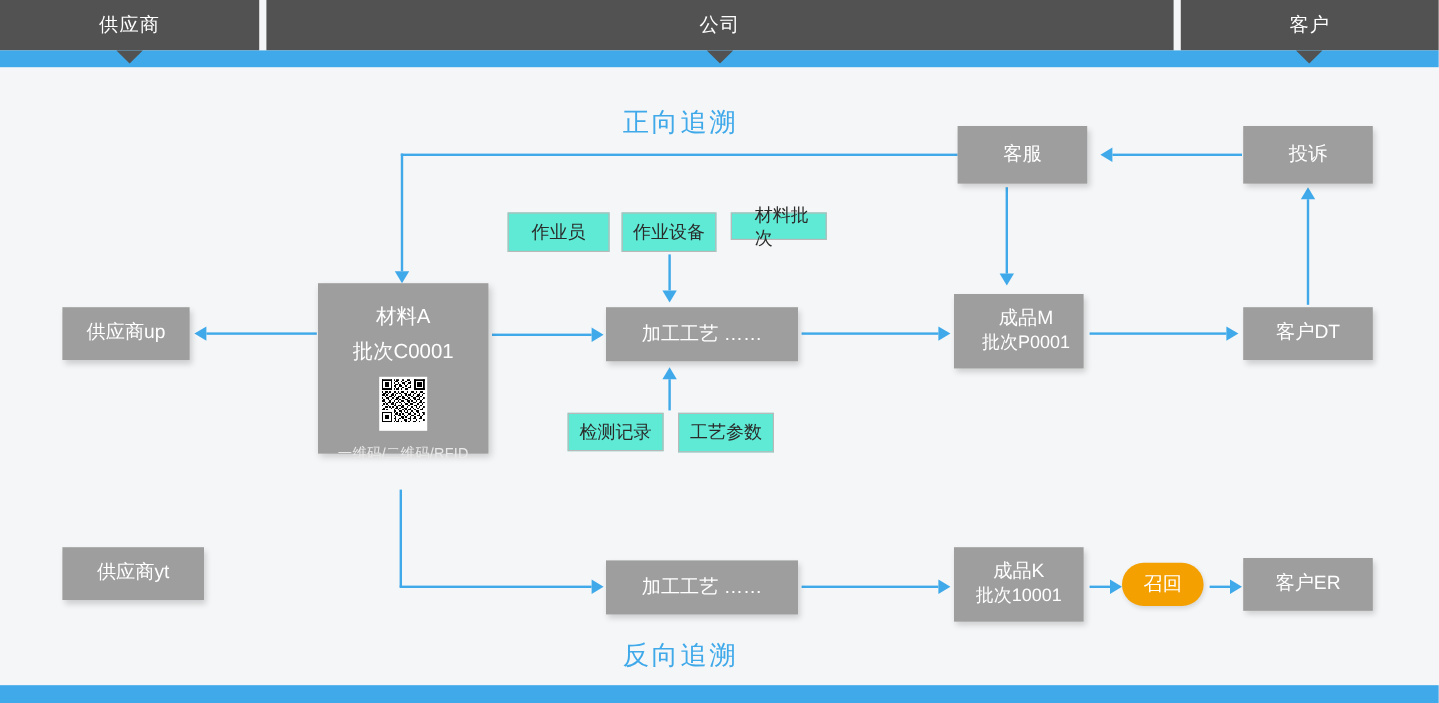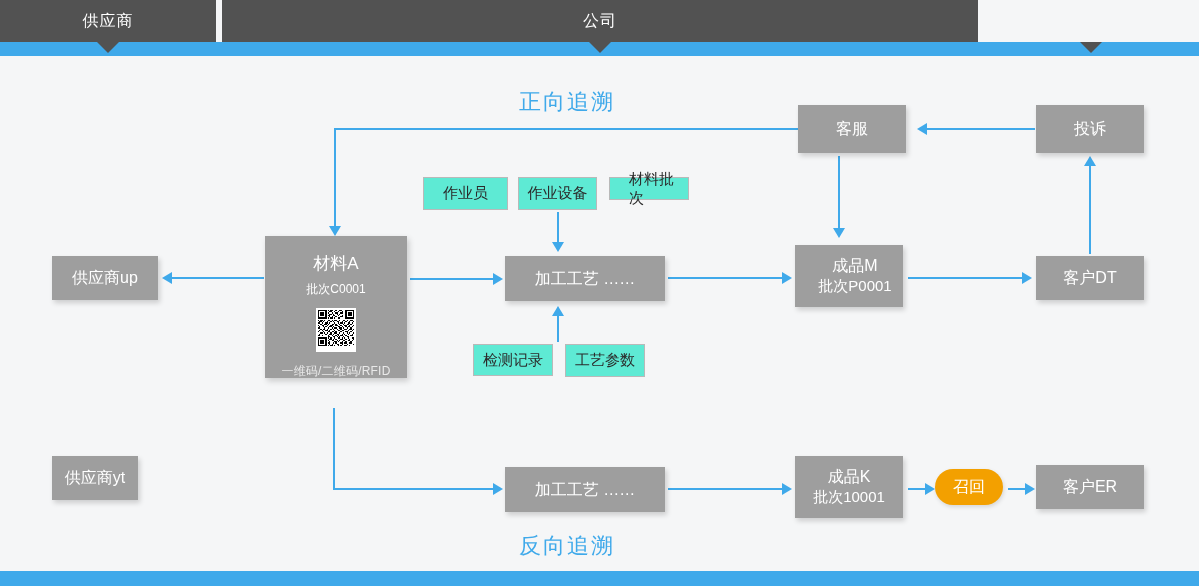--- a/index.html
+++ b/index.html
@@ -68,21 +68,21 @@
   }
 
   .mat-box {
     position: absolute;
     background: #9e9e9e;
     box-shadow: 2px 3px 6px rgba(0,0,0,0.18);
     color: #ffffff;
     display: flex; flex-direction: column; align-items: center;
   }
   .mat-title { font-size: 17px; margin-top: 16px; }
-  .mat-batch { font-size: 12px; margin-top: 6px; }
+  .mat-batch { font-size: 17px; margin-top: 6px; }
   .qr { margin-top: 10px; background:#fff; padding:2px; }
   .mat-foot { font-size: 12px; margin-top: 11px; color: #e9e9e9; letter-spacing: .2px; }
 
   
   .blue-title {
     position: absolute;
     color: #3fa9ea;
     font-size: 22px;
     letter-spacing: 2px;
     white-space: nowrap;
@@ -102,20 +102,23 @@
 
 <div id="stage">
 
   <div class="header-row">
     <div class="tab" style="left:222px; width:756px;">
       <span>公司</span>
     </div>
     <div class="tab" style="left:0px; width:216px;">
       <span>供应商</span>
     </div>
+    <div class="tab" style="left:984px; width:215px;">
+      <span>客户</span>
+    </div>
   </div>
   <div class="header-bar"></div>
   <div class="tab-pointer" style="left:97px;"></div>
   <div class="tab-pointer" style="left:589px;"></div>
   <div class="tab-pointer" style="left:1080px;"></div>
 
   <div class="blue-title" style="left:519px; top:87px;">正向追溯</div>
   <div class="blue-title" style="left:519px; top:531px;">反向追溯</div>
 
   <div class="ln-h" style="left:334px; top:128px; width:464px;"></div>
@@ -159,21 +162,21 @@
   <div class="ln-h" style="left:908px; top:488px; width:17px;"></div>
   <div class="ah ah-r" style="left:925px; top:483px;"></div>
 
   <div class="ln-h" style="left:1008px; top:488px; width:17px;"></div>
   <div class="ah ah-r" style="left:1025px; top:483px;"></div>
 
   <div class="gbox" style="left:52px; top:256px; width:106px; height:44px;">
     <span class="l1">供应商up</span>
   </div>
 
-  <div class="gbox" style="left:52px; top:456px; width:86px; height:44px;">
+  <div class="gbox" style="left:52px; top:456px; width:118px; height:44px;">
     <span class="l1">供应商yt</span>
   </div>
 
   <div class="mat-box" style="left:265px; top:236px; width:142px; height:142px;">
     <div class="mat-title">材料A</div>
     <div class="mat-batch">批次C0001</div>
     <div class="qr">
       <svg width="36" height="36" viewBox="0 0 29 29" shape-rendering="crispEdges">
         <rect width="29" height="29" fill="#ffffff"></rect>
         <g fill="#000000">

